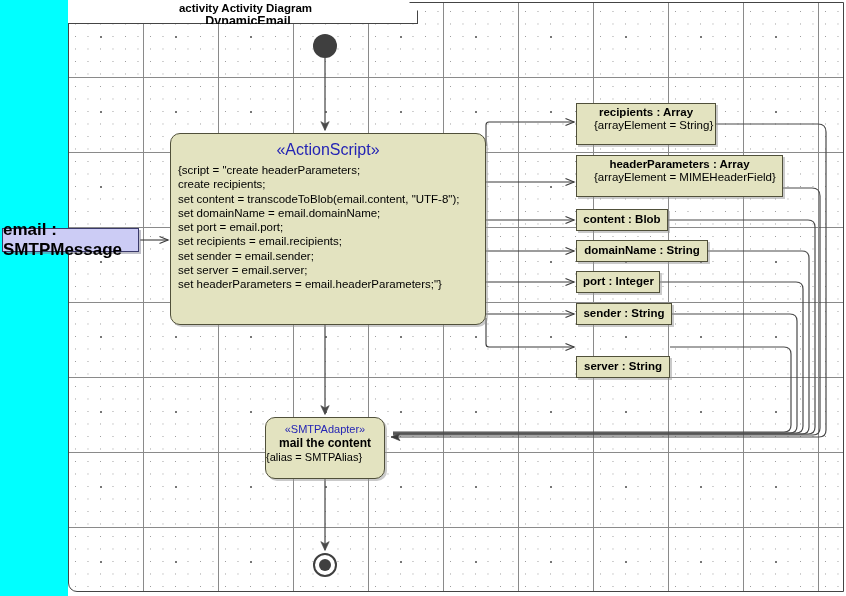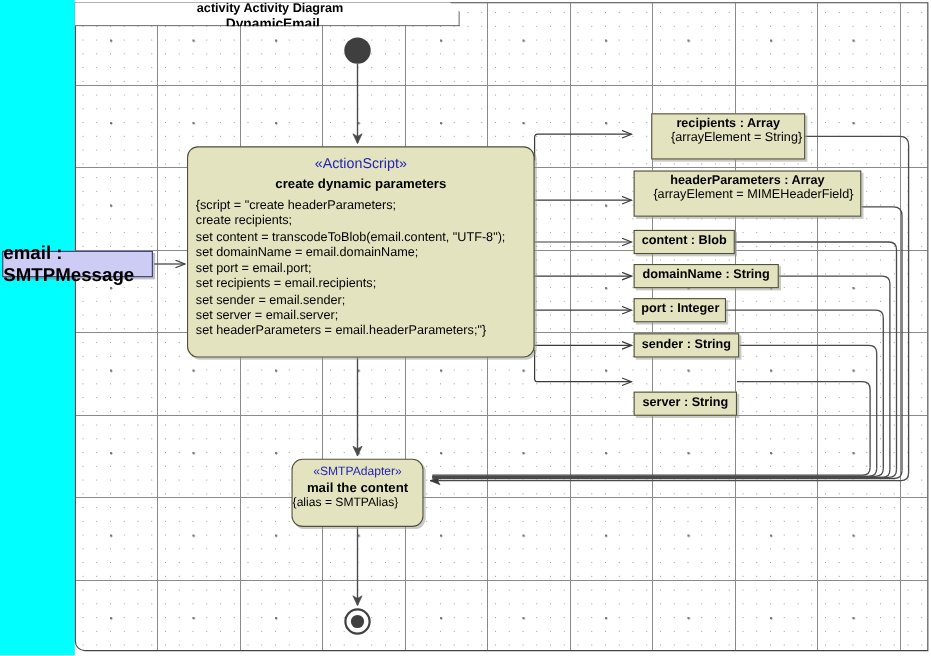--- a/index.html
+++ b/index.html
@@ -78,21 +78,21 @@
   }
 
   
   .node{
     position:absolute;box-sizing:border-box;
     background:#e3e3c0;border:1px solid #50503a;
     box-shadow:2px 2px 0 rgba(140,140,140,.55);
     font-size:11.5px;color:#000;
   }
   .node.round{border-radius:10px;box-shadow:2px 2px 0 rgba(150,150,150,.5);}
-  .stereo{color:#2424b4;text-align:center;font-size:13px;}
+  .stereo{color:#2424b4;text-align:center;font-size:16px;}
   .nname{font-weight:bold;text-align:center;font-size:12px;}
   .nbody{font-size:11.5px;line-height:14.3px;white-space:pre;}
 
   
   #action-node{
     left:170px;top:133px;width:316px;height:192px;
     padding:7px 0 0 0;
   }
   #action-node .stereo{margin-bottom:4px;}
   #action-node .nname{margin-bottom:6px;}
@@ -115,21 +115,21 @@
   }
   .objnode .t{
     font-weight:bold;font-size:11.5px;text-align:center;
     padding:2px 6px 0 6px;white-space:nowrap;
   }
   .objnode .p{
     font-size:11.5px;text-align:left;padding:1px 5px 2px 17px;white-space:nowrap;
   }
   .objnode.single .t{padding-top:3px;}
 
-  #obj-recipients     {left:592px;top:103px;width:140px;height:42px;}
+  #obj-recipients     {left:576px;top:103px;width:140px;height:42px;}
   #obj-headerparams   {left:576px;top:155px;width:207px;height:42px;}
   #obj-content        {left:576px;top:209px;width:92px;height:22px;}
   #obj-domainname     {left:576px;top:240px;width:132px;height:22px;}
   #obj-port           {left:576px;top:271px;width:84px;height:22px;}
   #obj-sender         {left:576px;top:303px;width:96px;height:22px;}
   #obj-server         {left:576px;top:356px;width:94px;height:22px;}
 
   
   #email-pin{
     position:absolute;left:2px;top:228px;width:137px;height:24px;
@@ -236,21 +236,20 @@
 
 <div id="email-pin">
   <span>email : SMTPMessage</span>
 </div>
 
 <div id="initial-node" class="ctrl"></div>
 <div id="final-node" class="ctrl"></div>
 
 <div id="action-node" class="node round">
   <div class="stereo">«ActionScript»</div>
-  <div class="nname">create dynamic parameters</div>
   <div class="nbody">{script = "create headerParameters;
 create recipients;
 set content = transcodeToBlob(email.content, "UTF-8");
 set domainName = email.domainName;
 set port = email.port;
 set recipients = email.recipients;
 set sender = email.sender;
 set server = email.server;
 set headerParameters = email.headerParameters;"}</div>
 </div>

